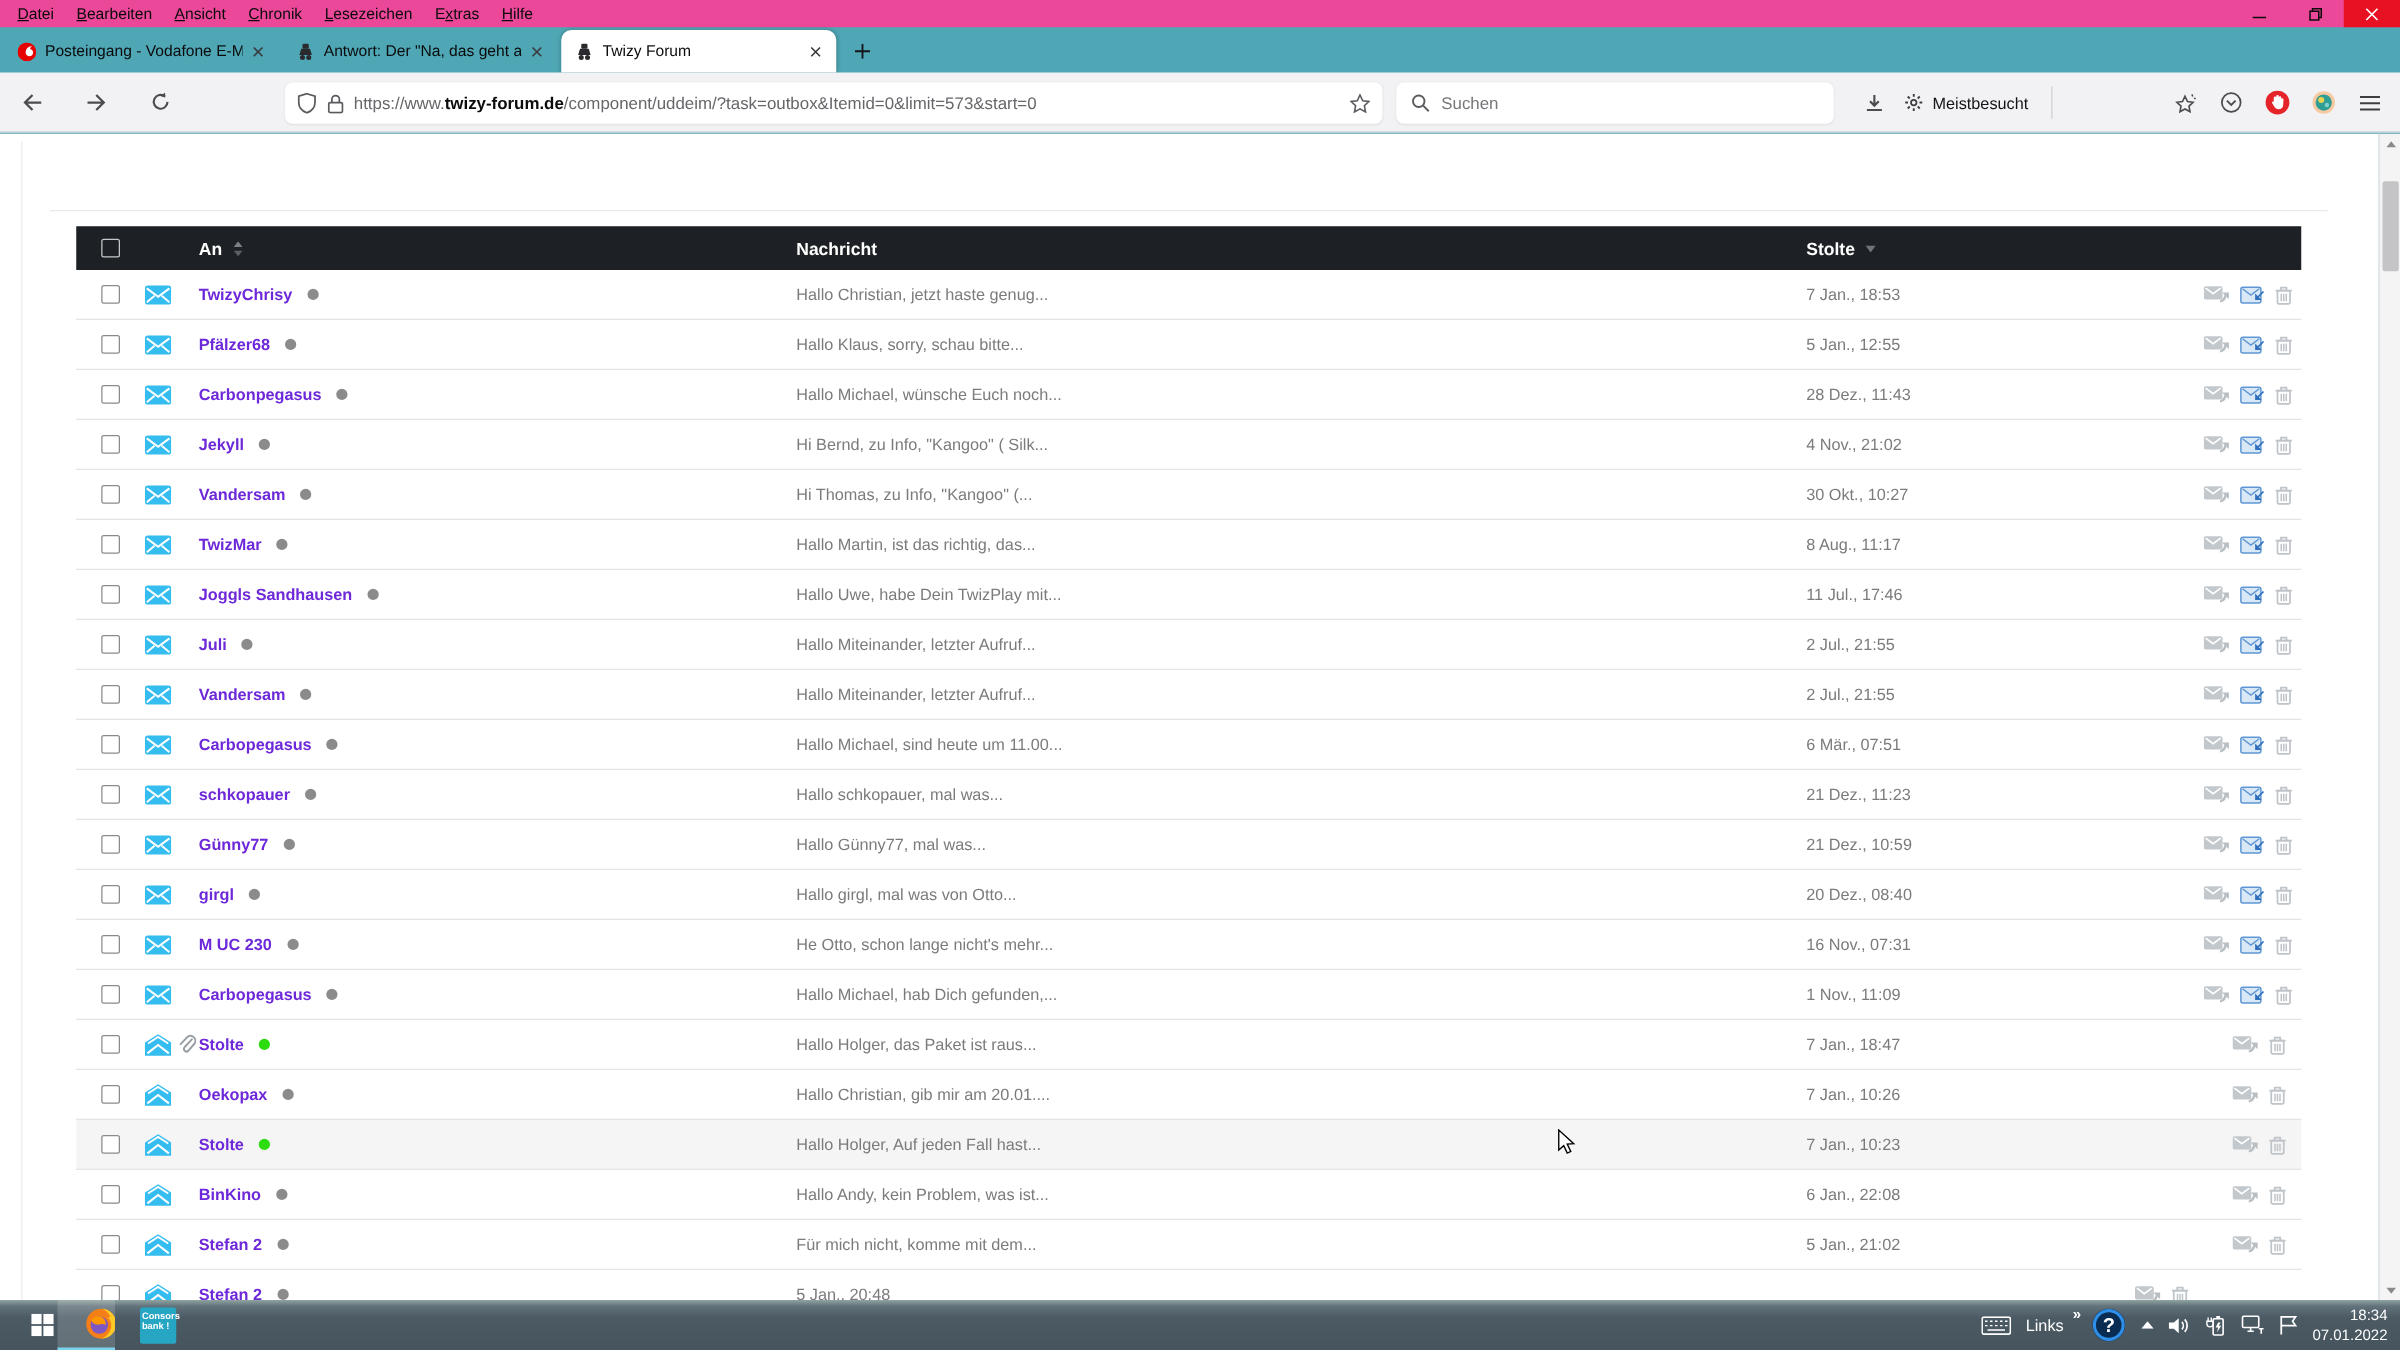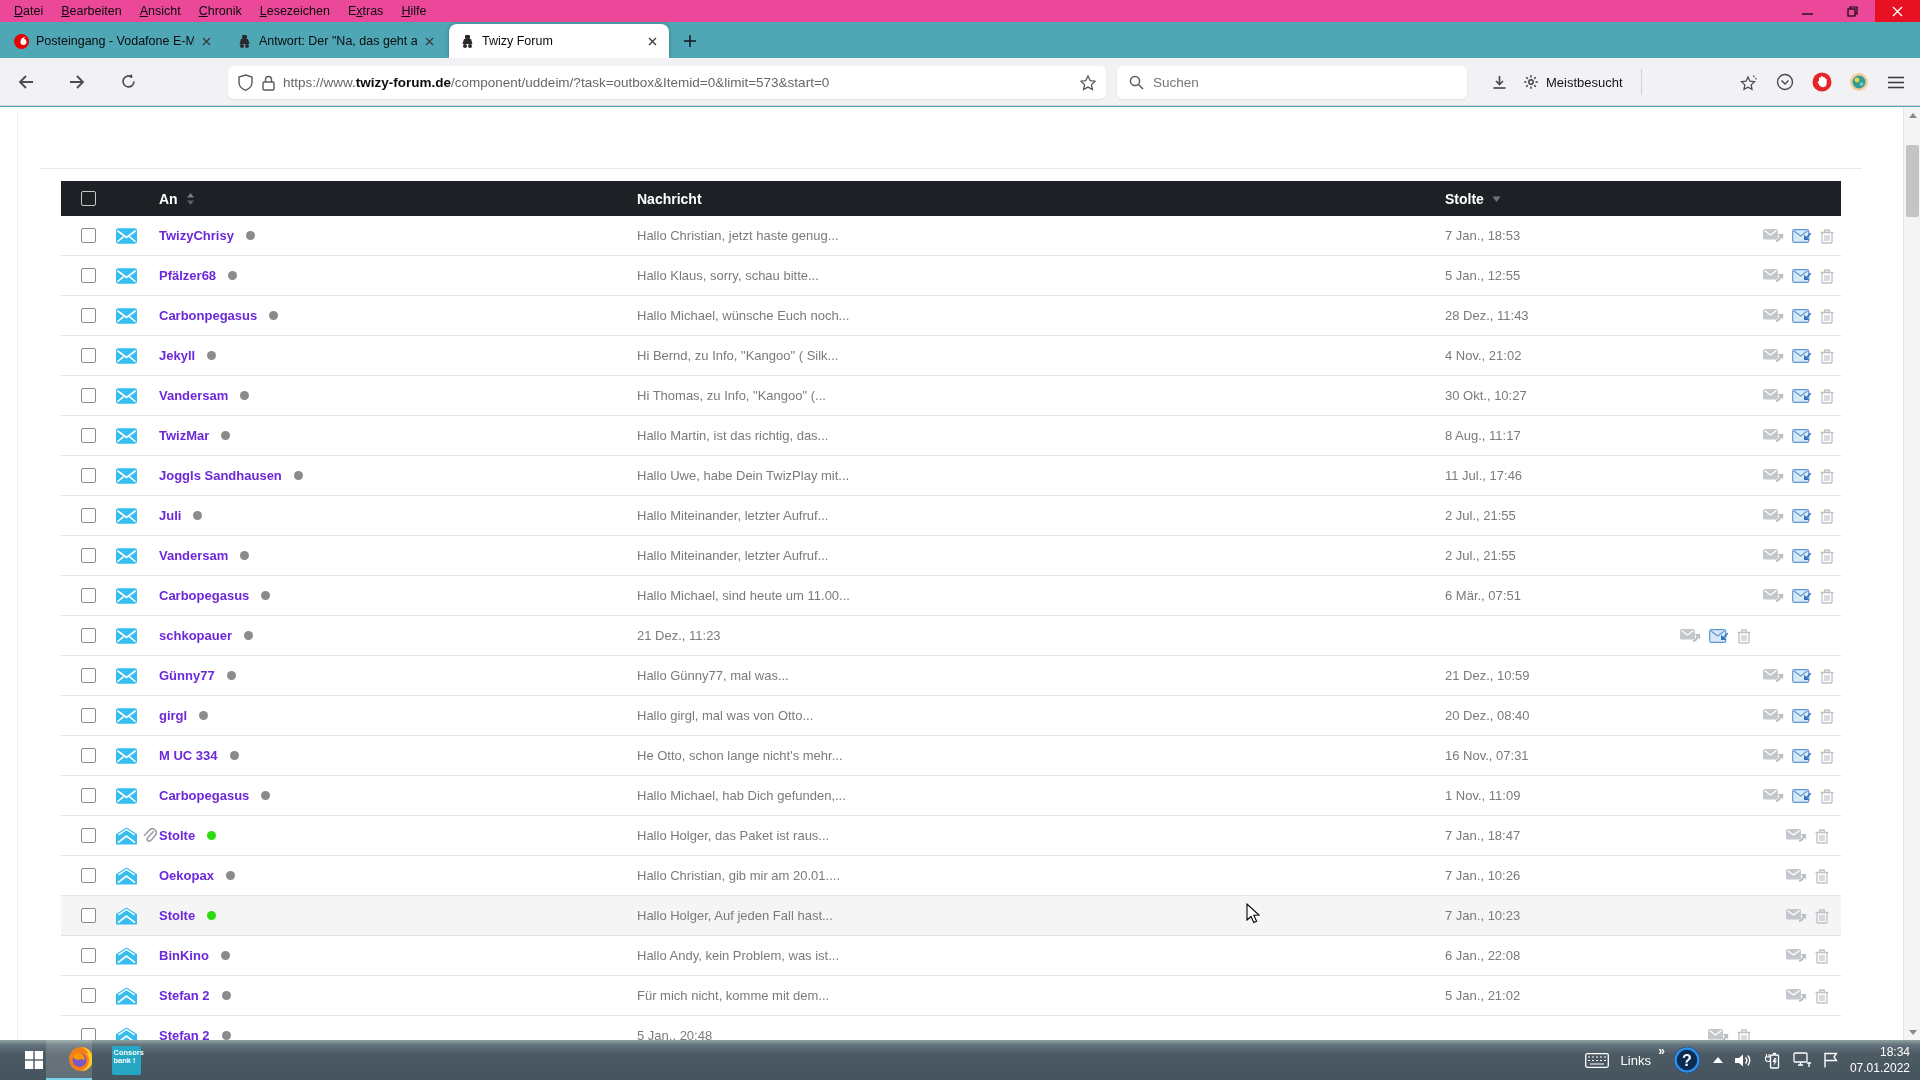--- a/index.html
+++ b/index.html
@@ -735,20 +735,23 @@
         <rect width="22" height="16" rx="2.4" fill="#35bdf0"></rect>
         <path d="M1.5 2.5 L11 9.5 L20.5 2.5" stroke="#fff" stroke-width="1.8" fill="none"></path>
         <path d="M1.5 14 L8 8.6 M20.5 14 L14 8.6" stroke="#fff" stroke-width="1.6" fill="none"></path>
       </svg>
 
     </div>
     <div class="cell c-name">
       <a class="name" href="#">schkopauer</a>
       <span class="dot"></span>
     </div>
+    <div class="cell c-msg">
+            <a href="#">Hallo schkopauer, mal was...</a>
+          </div>
     <div class="cell c-date">21 Dez., 11:23</div>
     <div class="cell c-act">
       <svg class="act-forward" width="21" height="15" viewBox="0 0 21 15">
         <rect x="0" y="1" width="15" height="10.5" rx="1.6" fill="#c3c8cd"></rect>
         <path d="M1.5 2.5 L7.5 7 L13.5 2.5" stroke="#fff" stroke-width="1.3" fill="none"></path>
         <path d="M13 14 c3.2-.6 4.6-2.2 5.1-4.6 l2 2 V6 h-5.4 l1.9 1.9 c-.7 2.3-1.8 3.6-3.6 4.4 Z" fill="#b9bec3"></path>
       </svg>
       <svg class="act-exchange" width="20" height="16" viewBox="0 0 20 16">
         <rect x="0.7" y="1.7" width="16" height="12.6" rx="1.6" fill="#d9e8f7" stroke="#5f97d3" stroke-width="1.2"></rect>
         <path d="M2 3 L8.7 8 L15.4 3" stroke="#5f97d3" stroke-width="1.2" fill="none"></path>
@@ -858,21 +861,21 @@
           </div>
     <div class="cell c-ico">
       <svg class="env env-closed" width="21" height="16" viewBox="0 0 22 16">
         <rect width="22" height="16" rx="2.4" fill="#35bdf0"></rect>
         <path d="M1.5 2.5 L11 9.5 L20.5 2.5" stroke="#fff" stroke-width="1.8" fill="none"></path>
         <path d="M1.5 14 L8 8.6 M20.5 14 L14 8.6" stroke="#fff" stroke-width="1.6" fill="none"></path>
       </svg>
 
     </div>
     <div class="cell c-name">
-      <a class="name" href="#">M UC 334</a>
+      <a class="name" href="#">M UC 230</a>
       <span class="dot"></span>
     </div>
     <div class="cell c-msg">
             <a href="#">He Otto, schon lange nicht's mehr...</a>
           </div>
     <div class="cell c-date">16 Nov., 07:31</div>
     <div class="cell c-act">
       <svg class="act-forward" width="21" height="15" viewBox="0 0 21 15">
         <rect x="0" y="1" width="15" height="10.5" rx="1.6" fill="#c3c8cd"></rect>
         <path d="M1.5 2.5 L7.5 7 L13.5 2.5" stroke="#fff" stroke-width="1.3" fill="none"></path>

